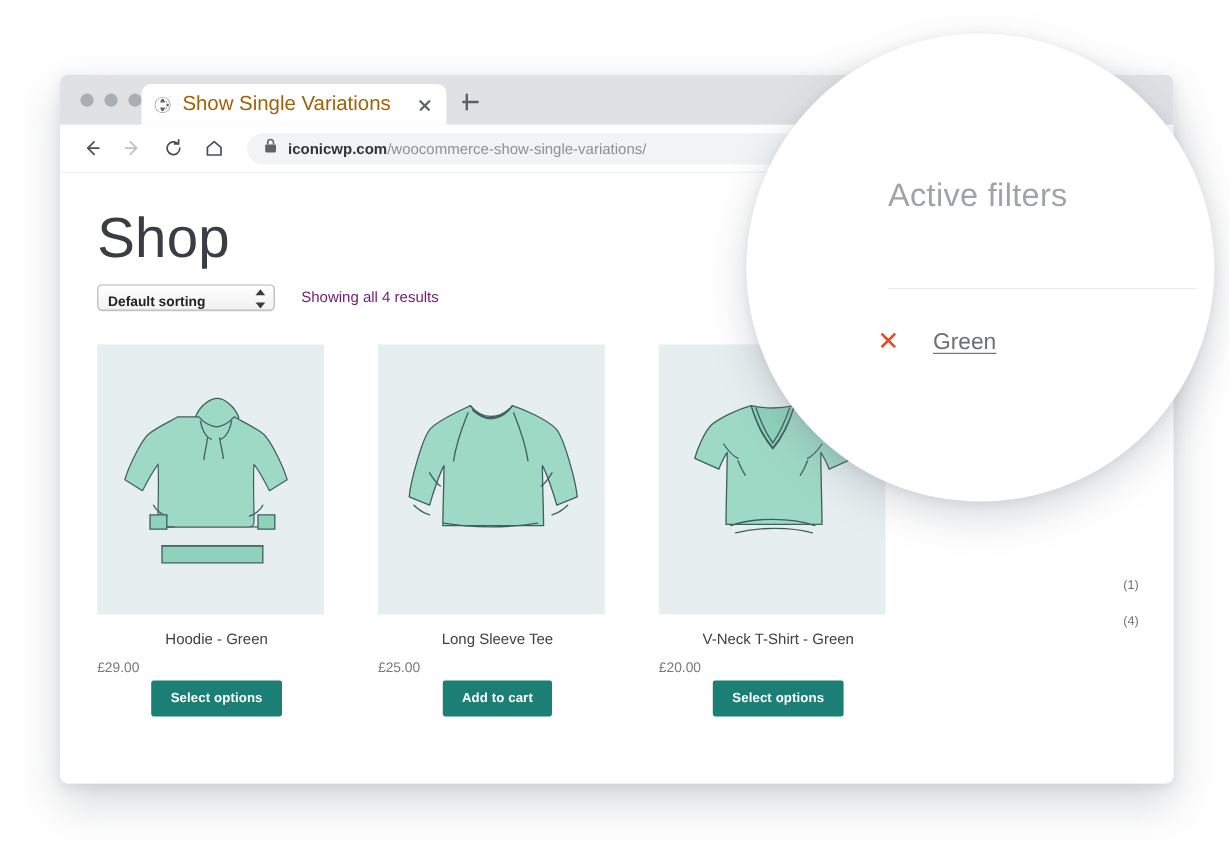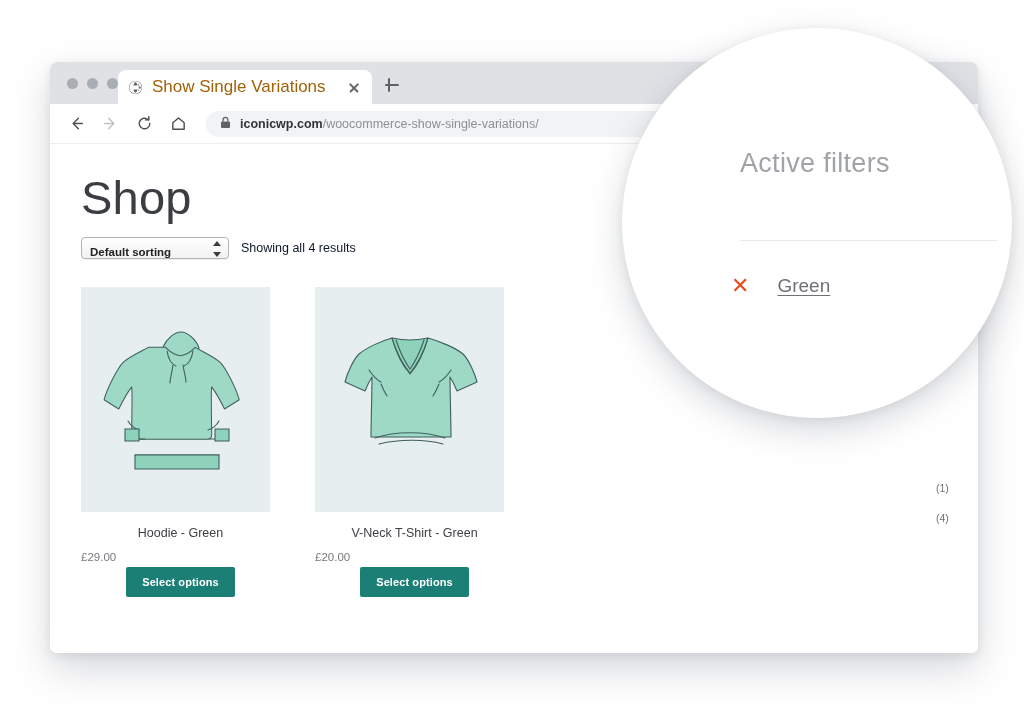--- a/index.html
+++ b/index.html
@@ -121,21 +121,21 @@
     cursor: pointer;
   }
   .sorting .stepper {
     position: absolute; right: 7px; top: 3px;
     width: 8px; height: 16px;
     display: flex; flex-direction: column; justify-content: space-between; align-items: center;
   }
   .stepper .up, .stepper .dn { width: 0; height: 0; border-left: 4px solid transparent; border-right: 4px solid transparent; }
   .stepper .up { border-bottom: 5px solid #3c3c3c; }
   .stepper .dn { border-top: 5px solid #3c3c3c; }
-  .results { margin-left: 12px; font-size: 12.5px; color: #0f172a; }
+  .results { margin-left: 22px; font-size: 12.5px; color: #701a75; }
 
   .products { position: absolute; left: 31px; top: 143px; display: flex; gap: 35px; }
   .product { width: 199px; }
   .prod-img {
     width: 189px; height: 225px;
     background: #e7eef0;
     display: flex; align-items: center; justify-content: center;
   }
   .prod-img svg { display: block; }
   .prod-name {
@@ -311,20 +311,40 @@
               </g>
               <path d="M34 138h84v14H34Z" fill="#8ed2bb" stroke="#3f5f5c" stroke-width="1.1"></path>
               <path d="M24 112h14v12H24ZM114 112h14v12h-14Z" fill="#8ed2bb" stroke="#3f5f5c" stroke-width="1.1"></path>
             </svg>
           </div>
           <div class="prod-name">Hoodie - Green</div>
           <div class="prod-price">£29.00</div>
           <button class="prod-btn">Select options</button>
         </div>
 
+        <div class="product">
+          <div class="prod-img">
+            <svg width="155" height="160" viewBox="0 0 155 160">
+              <g fill="#9ed9c5" stroke="#3f5f5c" stroke-width="1.1" stroke-linejoin="round">
+                <path d="M60 18c5 6 11 9 17 9s13-3 18-9c9 3 28 11 36 19 7 7 17 45 18 57l-17 7c-3-11-9-28-12-33 0 13 1 42 1 50H37c0-8 1-37 1-50-3 5-9 22-12 33l-17-7c1-12 11-50 18-57 8-8 27-16 33-19Z"></path>
+              </g>
+              <g fill="none" stroke="#3f5f5c" stroke-width="1.1" stroke-linecap="round">
+                <path d="M60 18c3 5 9 10 17 10s15-5 18-10"></path>
+                <path d="M62 22c6 5 11 7 15 7s10-2 15-7"></path>
+                <path d="M58 24c-4 10-10 26-12 40M96 24c4 10 10 26 12 40"></path>
+                <path d="M26 74c3 5 6 9 9 11M128 74c-3 5-6 9-9 11"></path>
+                <path d="M13 101c4 4 9 7 13 8M141 101c-4 4-9 7-13 8"></path>
+                <path d="M38 116c22 4 55 4 78 0"></path>
+              </g>
+            </svg>
+          </div>
+          <div class="prod-name">Long Sleeve Tee</div>
+          <div class="prod-price">£25.00</div>
+          <button class="prod-btn">Add to cart</button>
+        </div>
 
         <div class="product">
           <div class="prod-img">
             <svg width="150" height="155" viewBox="0 0 150 155">
               <g fill="#9ed9c5" stroke="#3f5f5c" stroke-width="1.1" stroke-linejoin="round">
                 <path d="M57 16c4 14 11 28 18 36 7-8 14-22 18-36 11 3 28 10 35 16 6 6 12 20 14 28l-20 9c-2-5-5-11-7-14 0 14 1 48 1 60H36c0-12 1-46 1-60-2 3-5 9-7 14l-20-9c2-8 8-22 14-28 7-6 22-13 33-16Z"></path>
                 <path d="M57 16c5 1 11 2 18 2s13-1 18-2c-4 13-11 27-18 35-7-8-14-22-18-35Z" fill="#8ed2bb"></path>
               </g>
               <g fill="none" stroke="#3f5f5c" stroke-width="1.1" stroke-linecap="round">
                 <path d="M61 18c4 12 9 22 14 29 5-7 10-17 14-29"></path>

